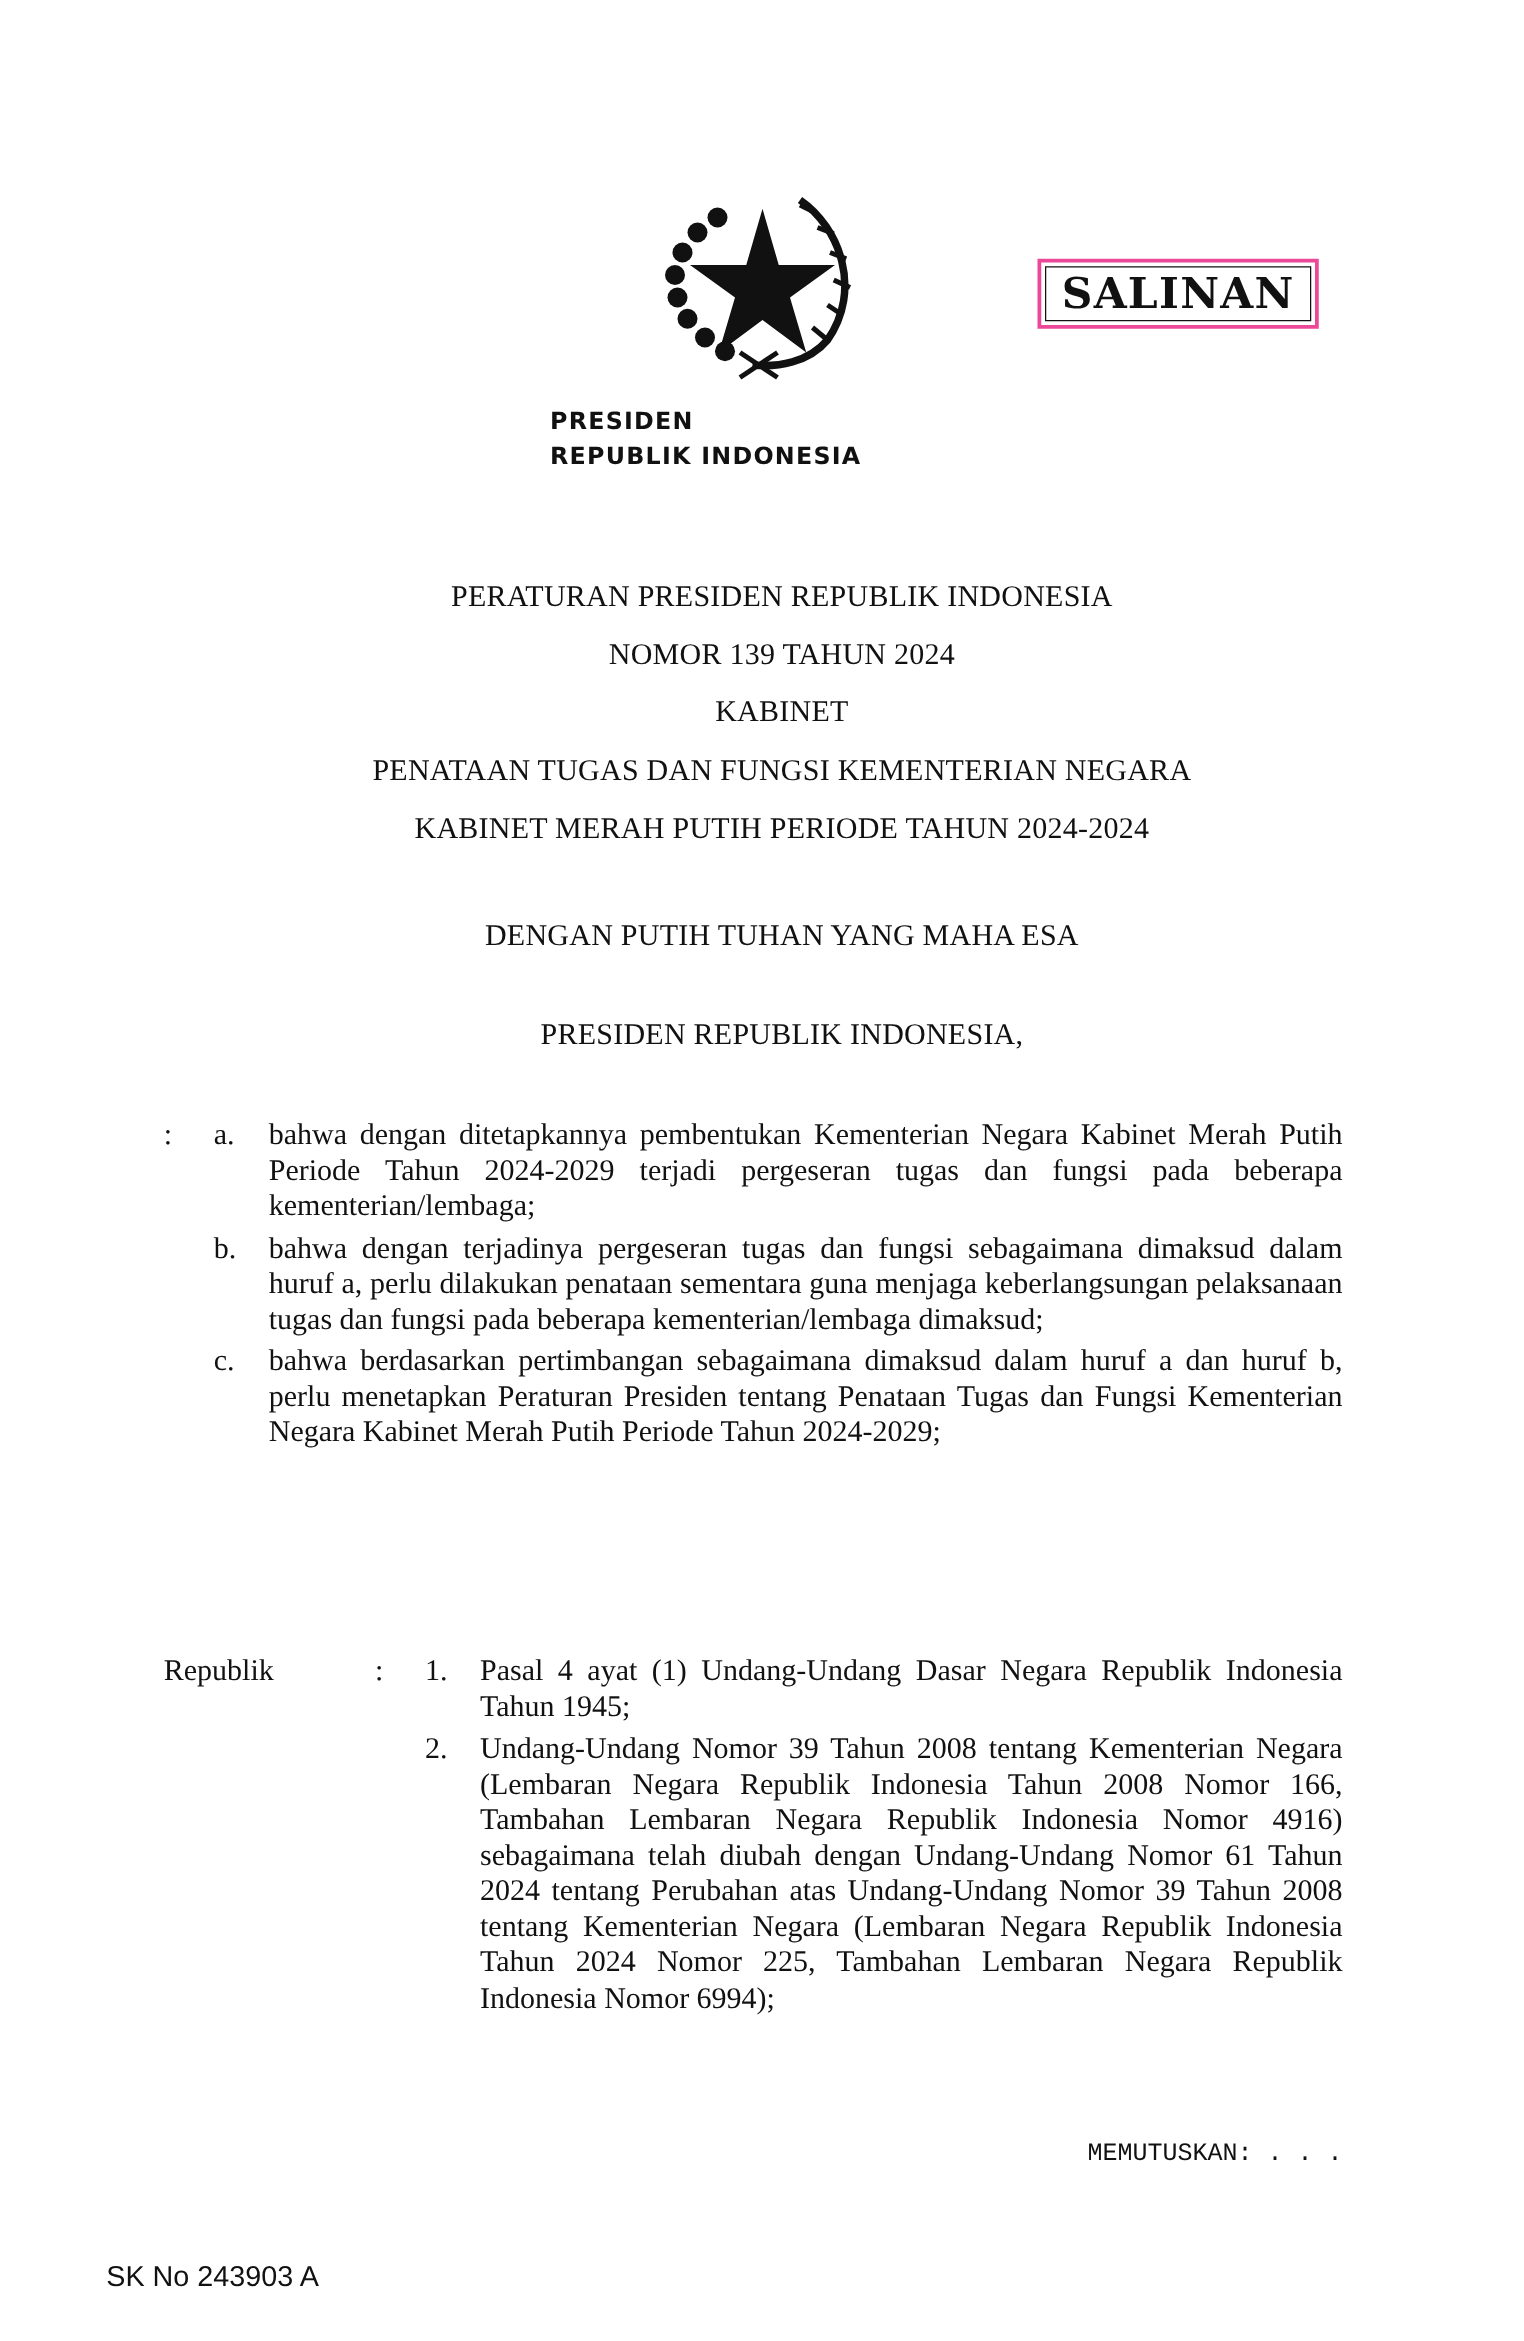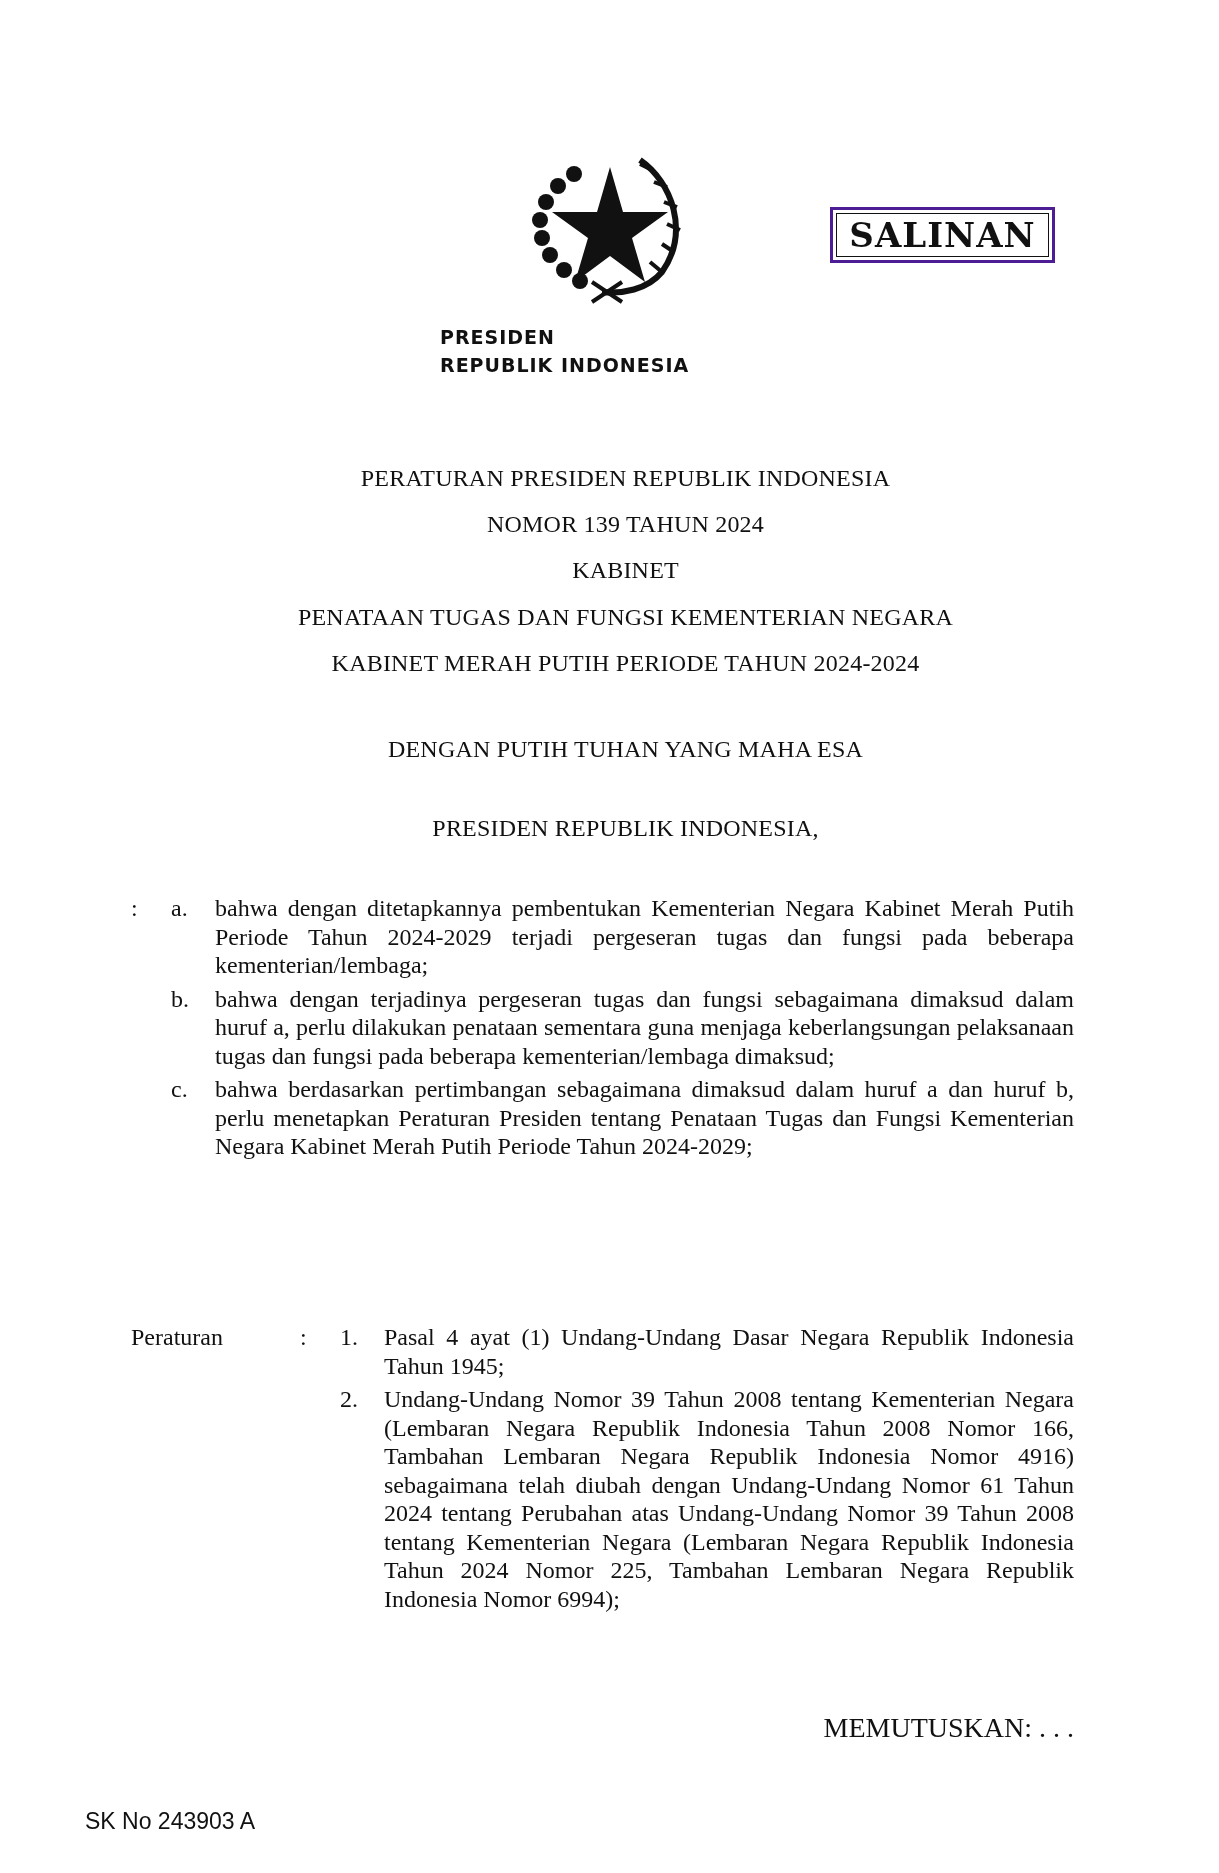--- a/index.html
+++ b/index.html
@@ -4,33 +4,33 @@
 <style>
   html, body { margin:0; padding:0; background:#ffffff; }
   body { width:1219px; height:1873px; position:relative; overflow:hidden;
          font-family:"Liberation Serif","DejaVu Serif",serif; color:#111; }
   .emblem { position:absolute; left:522px; top:142px; width:170px; height:165px; }
   .emblem-caption { position:absolute; left:440px; width:340px; text-align:left;
          font-family:"DejaVu Sans","Liberation Sans",sans-serif; font-weight:bold; font-size:19px; letter-spacing:1px; }
   .cap1 { top:326px; }
   .cap2 { top:354px; }
   .salinan { position:absolute; left:830px; top:207px; width:225px; height:56px;
-         border:3px solid #4c1d95; box-sizing:border-box; display:flex; align-items:center; justify-content:center; }
+         border:3px solid #ec4899; box-sizing:border-box; display:flex; align-items:center; justify-content:center; }
   .salinan-inner { border:1px solid #111; position:absolute; inset:3px; }
   .salinan span { font-family:"DejaVu Serif","Liberation Serif",serif; font-weight:bold; font-size:34px; letter-spacing:1px; position:relative; }
   .title-line { position:absolute; left:16px; width:1219px; text-align:center; font-size:24px; letter-spacing:0.2px; }
   .section { position:absolute; left:131px; width:943px; font-size:24px; line-height:28.5px; }
   .row { display:flex; }
   .label { width:169px; flex:none; }
   .colon { width:40px; flex:none; }
   .items { flex:1; }
   .item { display:flex; margin-bottom:5px; }
   .marker { width:44px; flex:none; }
   .itext { flex:1; text-align:justify; }
-  .memutuskan { position:absolute; right:145px; top:1712px; font-size:28px; }
+  .memutuskan { position:absolute; right:145px; top:1712px; font-size:20px;font-family:Liberation Mono, monospace; }
   .sk { position:absolute; left:85px; top:1808px; font-family:"Liberation Sans","DejaVu Sans",sans-serif; font-size:23px; }
 </style>
 </head>
 <body>
 
 <svg class="emblem" viewBox="0 0 170 165">
   <polygon points="88,25 101,70 146,70 110,96 123,140 88,114 53,140 66,96 30,70 75,70" fill="#111"></polygon>
   <g fill="#111">
     <circle cx="52" cy="32" r="8"></circle>
       <circle cx="36" cy="44" r="8"></circle>
@@ -84,21 +84,21 @@
       <div class="item">
         <div class="marker">c.</div>
         <div class="itext">bahwa berdasarkan pertimbangan sebagaimana dimaksud dalam huruf a dan huruf b, perlu menetapkan Peraturan Presiden tentang Penataan Tugas dan Fungsi Kementerian Negara Kabinet Merah Putih Periode Tahun 2024-2029;</div>
       </div>
     </div>
   </div>
 </div>
 
 <div class="section" style="top:1323px">
   <div class="row">
-    <div class="label">Peraturan</div>
+    <div class="label">Republik</div>
     <div class="colon">:</div>
     <div class="items">
       <div class="item">
         <div class="marker">1.</div>
         <div class="itext">Pasal 4 ayat (1) Undang-Undang Dasar Negara Republik Indonesia Tahun 1945;</div>
       </div>
       <div class="item">
         <div class="marker">2.</div>
         <div class="itext">Undang-Undang Nomor 39 Tahun 2008 tentang Kementerian Negara (Lembaran Negara Republik Indonesia Tahun 2008 Nomor 166, Tambahan Lembaran Negara Republik Indonesia Nomor 4916) sebagaimana telah diubah dengan Undang-Undang Nomor 61 Tahun 2024 tentang Perubahan atas Undang-Undang Nomor 39 Tahun 2008 tentang Kementerian Negara (Lembaran Negara Republik Indonesia Tahun 2024 Nomor 225, Tambahan Lembaran Negara Republik Indonesia Nomor 6994);</div>
       </div>

